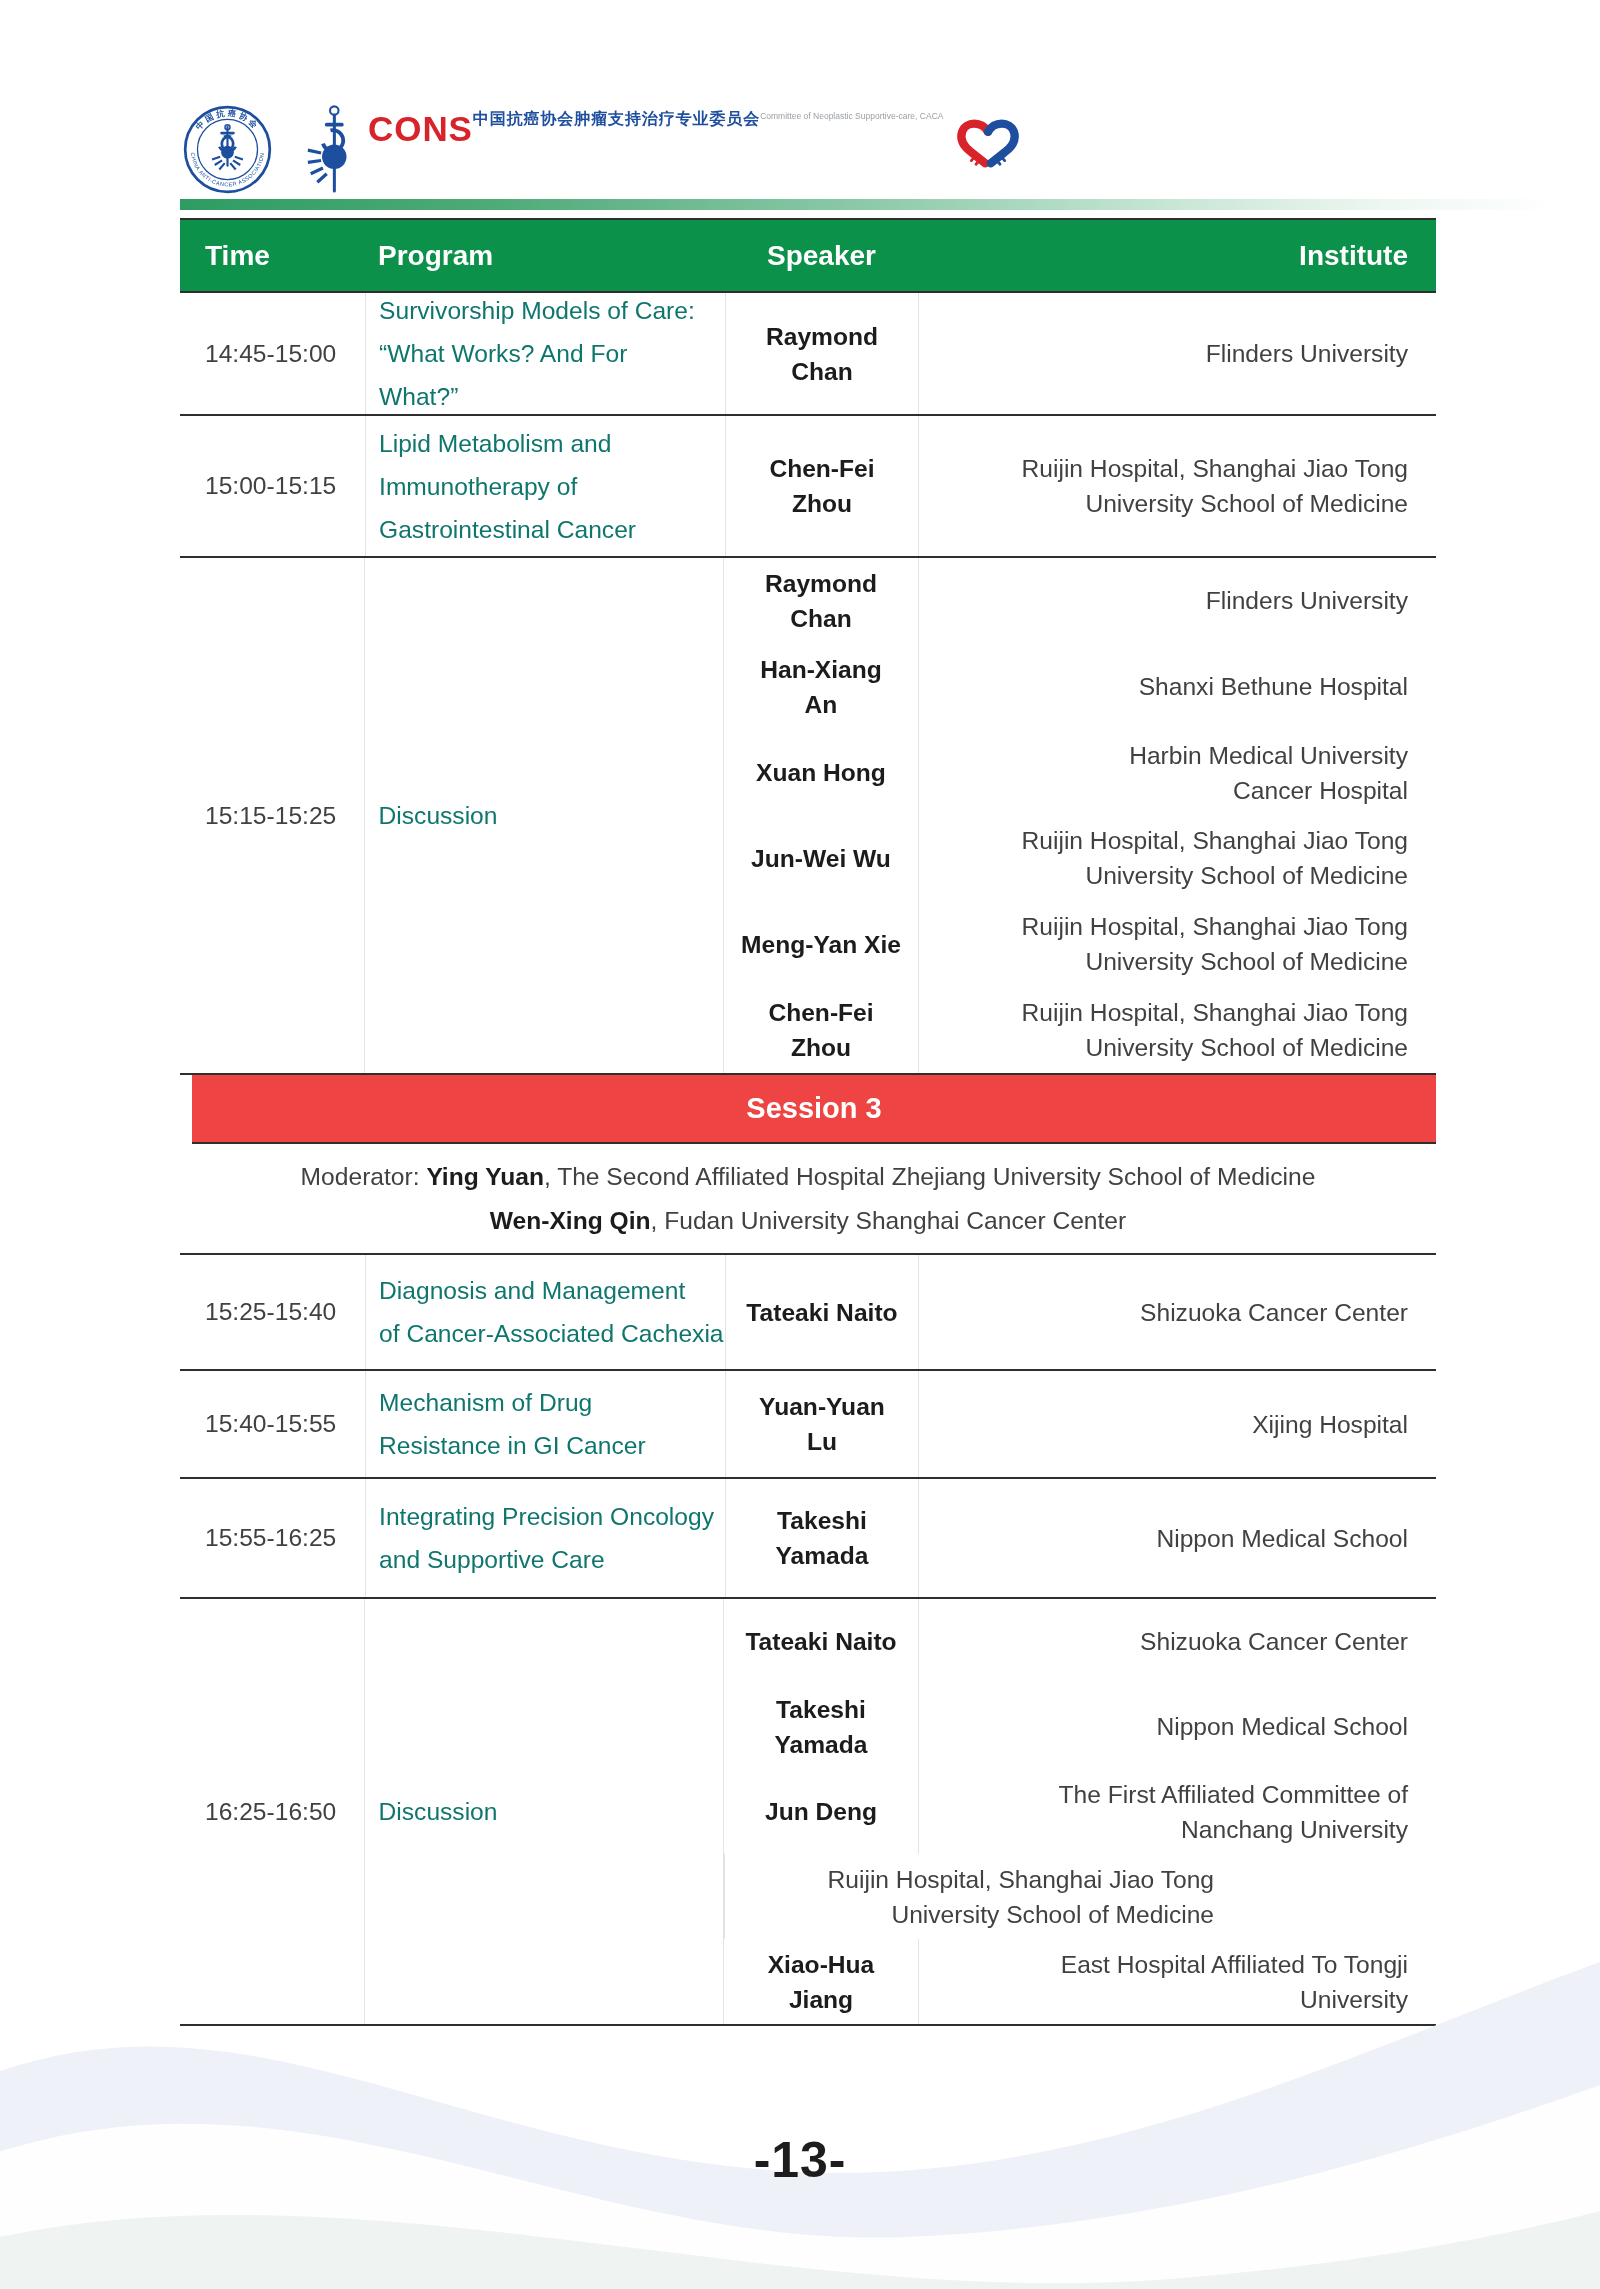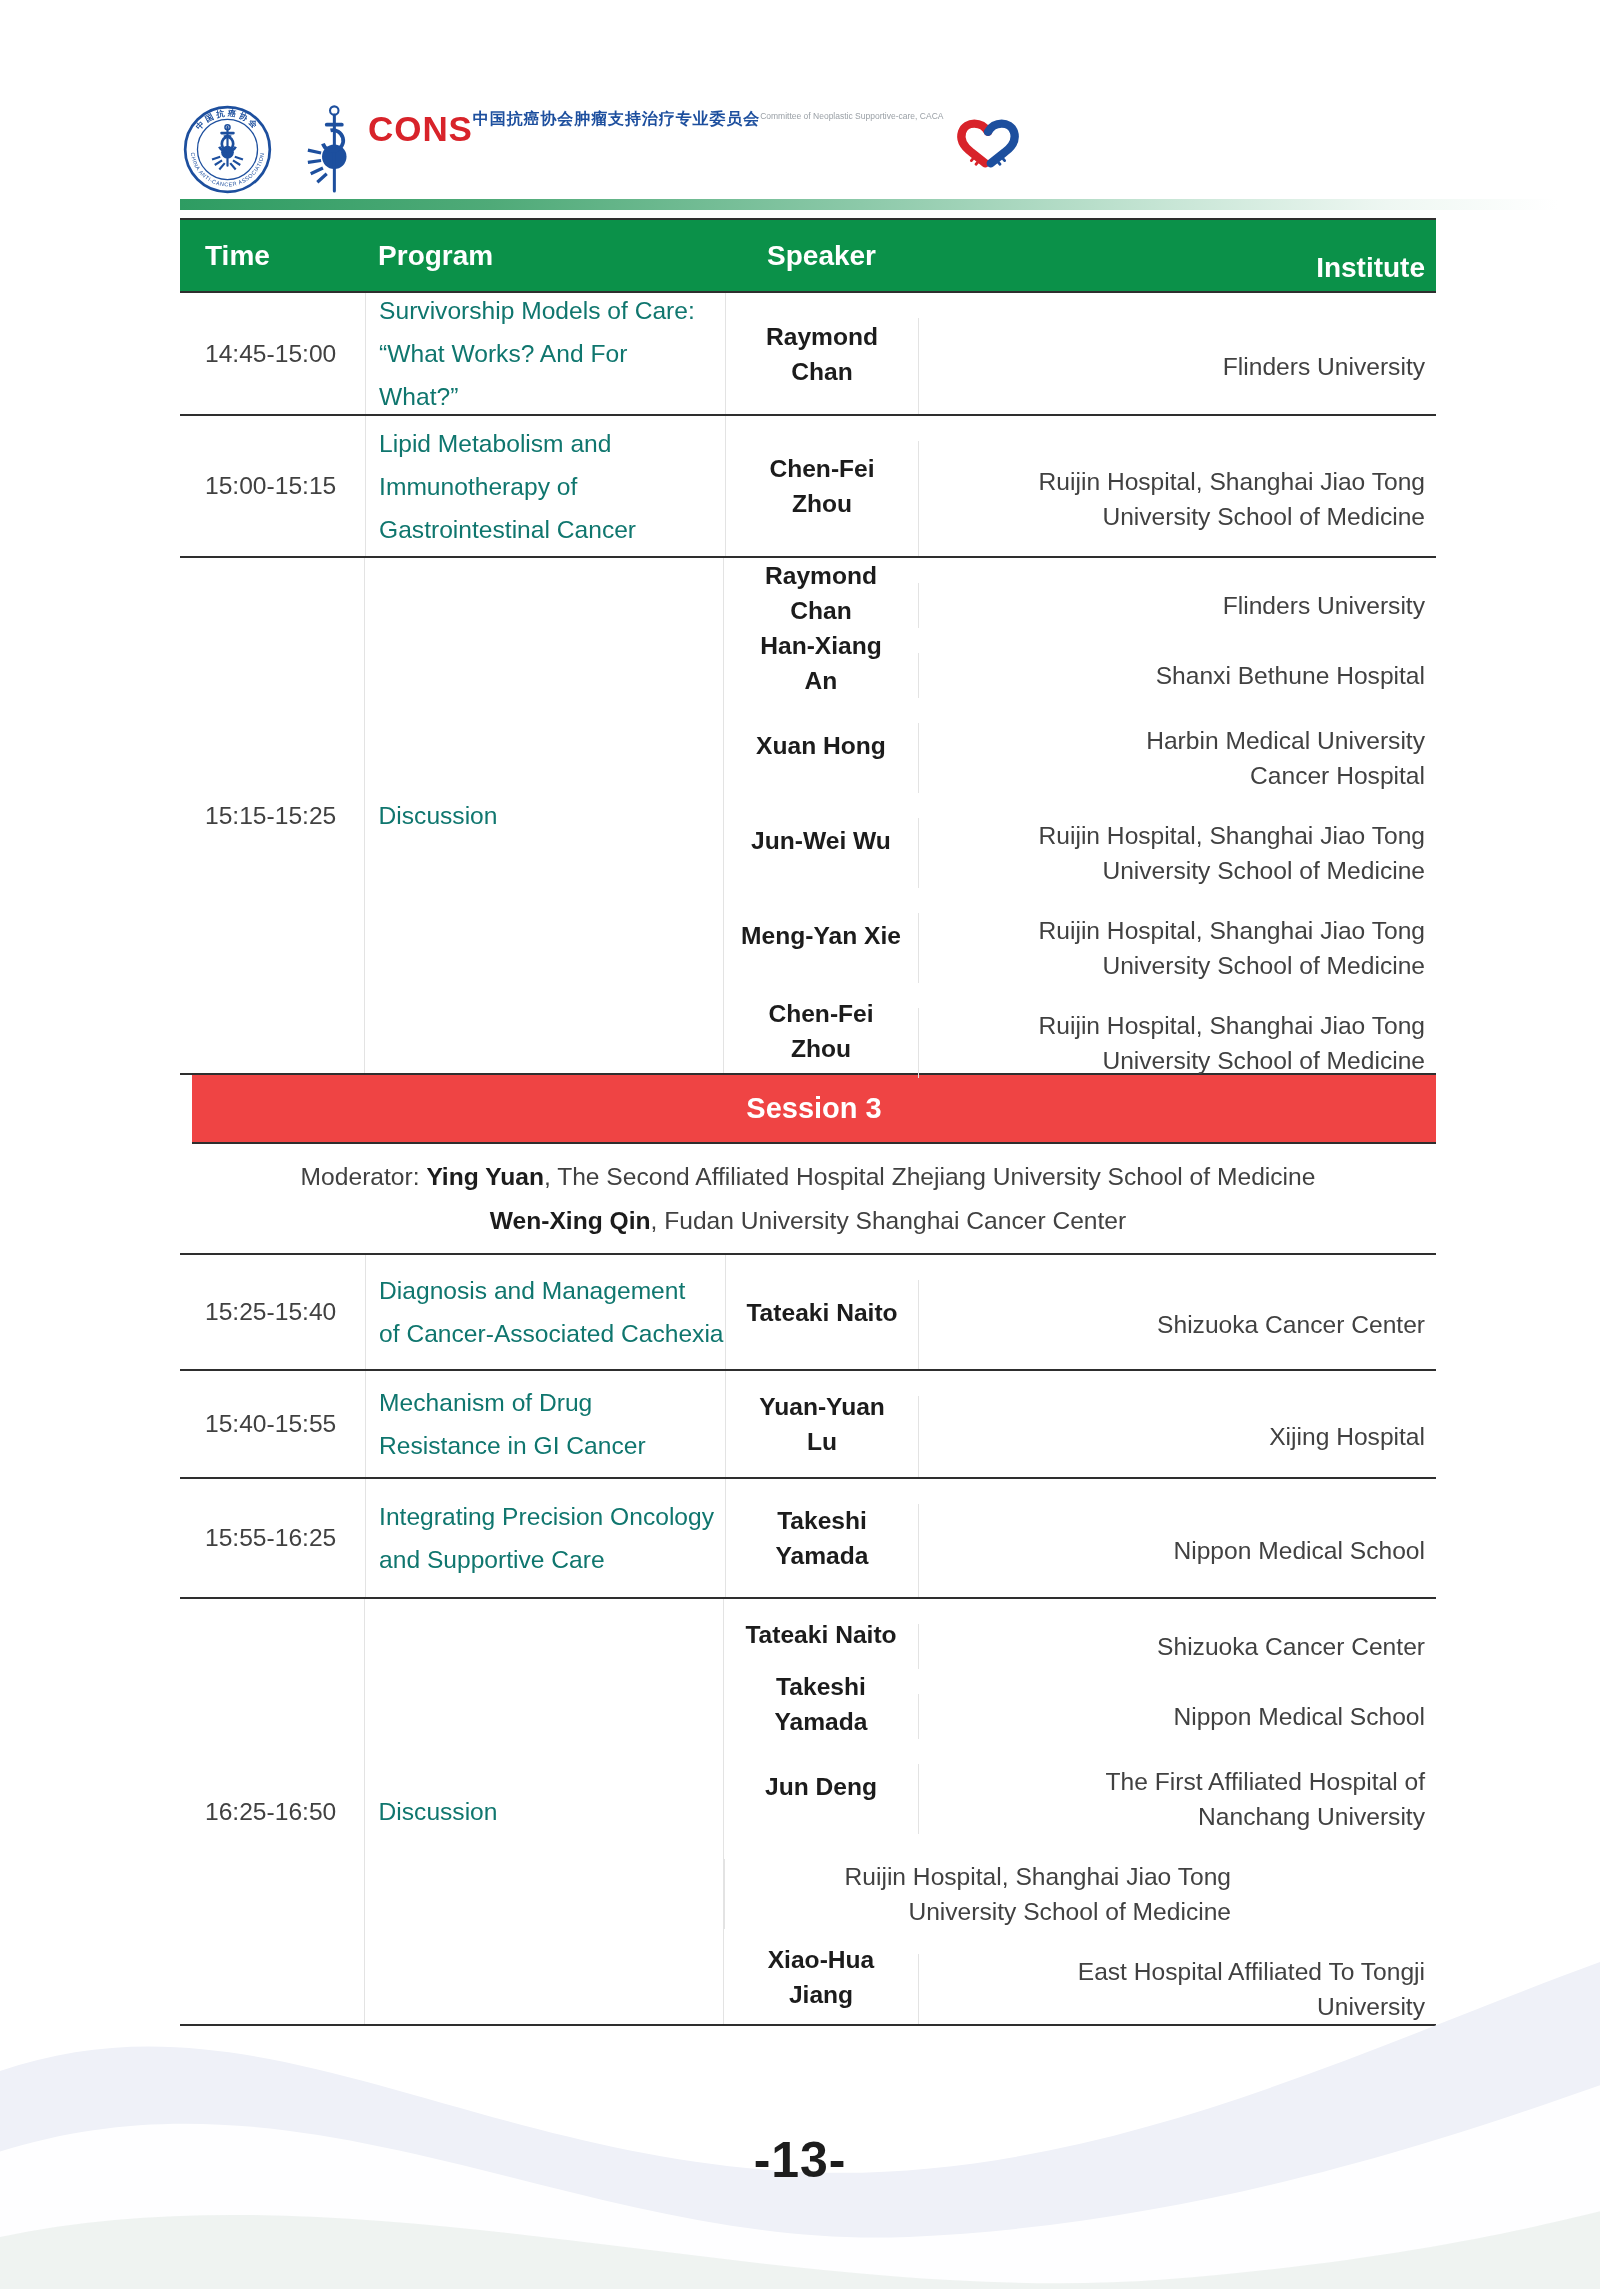--- a/index.html
+++ b/index.html
@@ -21,21 +21,21 @@
   
   .agenda{position:absolute;top:218px;left:180px;width:1256px;border-top:2.8px solid #2e2e2e;font-size:24.6px;}
   .row{display:flex;border-bottom:2.8px solid #2e2e2e;box-sizing:border-box;background:#fff;}
   .cell{box-sizing:border-box;display:flex;align-items:center;}
   .c-time{width:185px;padding-left:25px;color:#414141;}
   .c-program{width:360px;padding-left:13.2px;border-left:0.9px solid #e3e3e3;
              line-height:43px;white-space:pre-line;color:#0f766e;}
   .c-speaker{width:194px;border-left:0.9px solid #e3e3e3;justify-content:center;text-align:center;
              font-weight:bold;color:#1c1c1c;line-height:35px;white-space:pre-line;}
   .c-inst{width:518px;border-left:0.9px solid #e3e3e3;justify-content:flex-end;text-align:right;
-          padding-right:11px;line-height:35px;white-space:pre-line;color:#414141;margin-top:25px;}
+          padding-right:28px;line-height:35px;white-space:pre-line;color:#414141;}
   .entries{width:712px;display:flex;flex-direction:column;border-left:0.9px solid #e3e3e3;}
   .entry{flex:1;display:flex;}
   .entry .c-speaker{width:194px;border-left:none;}
   .entry .c-inst{width:518px;}
   .header-row{background:#0b9149;height:73px;font-size:28px;}
   .header-row .cell{border-left:none;color:#ffffff;font-weight:bold;line-height:normal;white-space:normal;}
   .banner-row{background:#ef4444;justify-content:center;align-items:center;
               color:#fff;font-weight:bold;font-size:29px;margin-left:12px;}
   .moderator-row{flex-direction:column;justify-content:center;text-align:center;line-height:44px;color:#414141;}
   .moderator-row b{color:#1c1c1c;}
@@ -207,21 +207,21 @@
             <div class="cell c-speaker">Tateaki Naito</div>
             <div class="cell c-inst">Shizuoka Cancer Center</div>
           </div>
           <div class="entry">
             <div class="cell c-speaker">Takeshi
 Yamada</div>
             <div class="cell c-inst">Nippon Medical School</div>
           </div>
           <div class="entry">
             <div class="cell c-speaker">Jun Deng</div>
-            <div class="cell c-inst">The First Affiliated Hospital of
+            <div class="cell c-inst">The First Affiliated Committee of
 Nanchang University</div>
           </div>
           <div class="entry">
             <div class="cell c-inst">Ruijin Hospital, Shanghai Jiao Tong
 University School of Medicine</div>
           </div>
           <div class="entry">
             <div class="cell c-speaker">Xiao-Hua
 Jiang</div>
             <div class="cell c-inst">East Hospital Affiliated To Tongji

